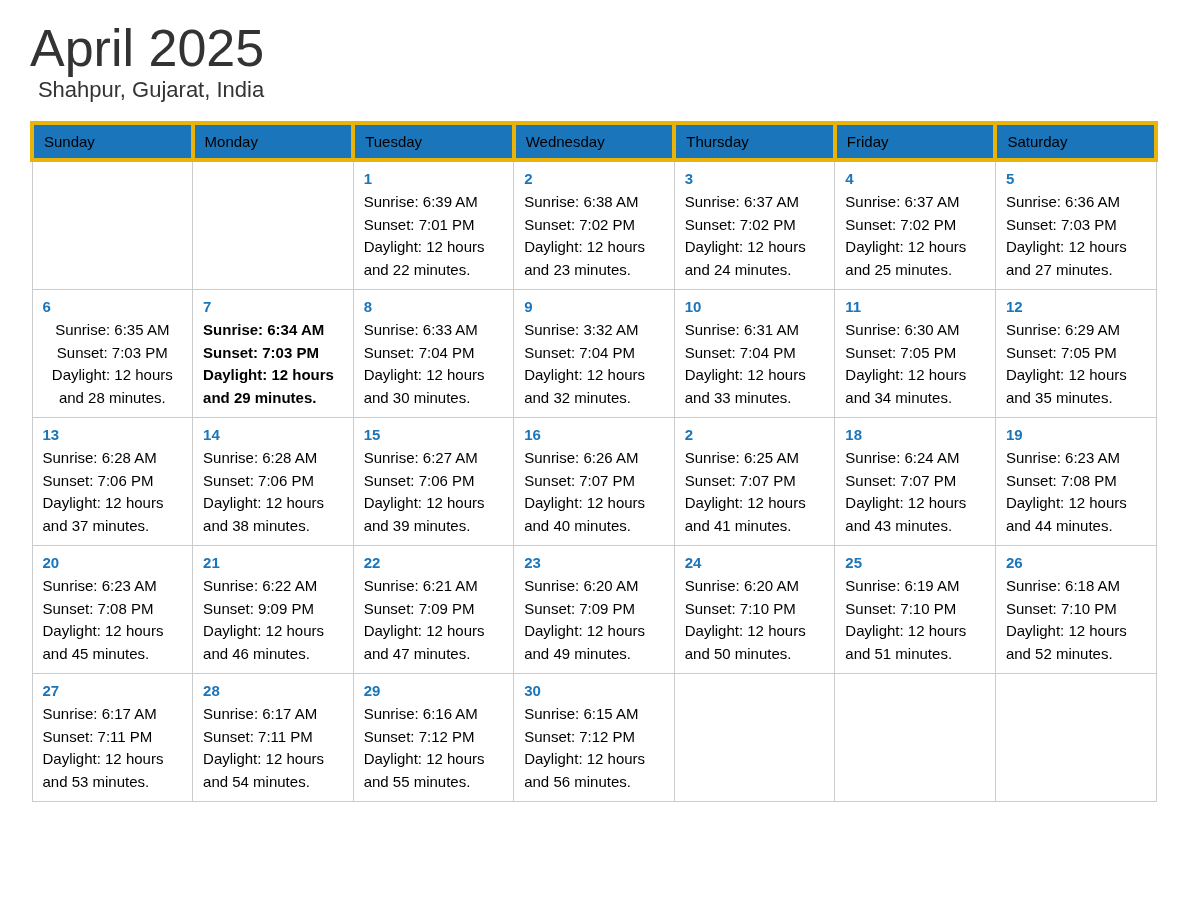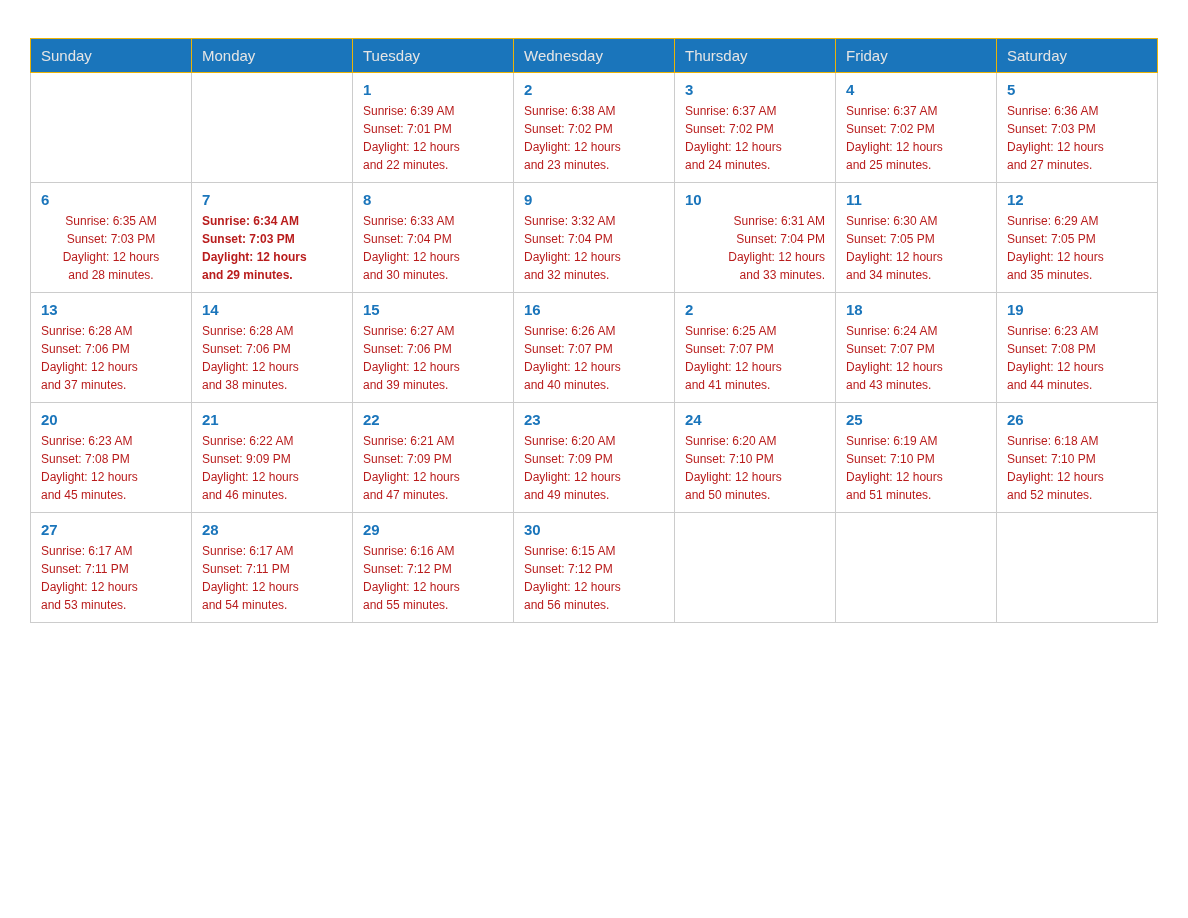--- a/index.html
+++ b/index.html
@@ -36,43 +36,43 @@
       font-weight: normal;
       color: #333;
     }
     .calendar {
       width: 100%;
       border-collapse: collapse;
       border: 1px solid #aaa;
     }
     .calendar thead tr th {
       background-color: #1a75bb;
-      color: #e5e5e5;
+      color: #000000;
       padding: 8px 10px;
       text-align: left;
       font-size: 15px;
       font-weight: normal;
-      border: 1px solid #eab308;
+      border: 4px solid #eab308;
     }
     .calendar tbody tr td {
       vertical-align: top;
       padding: 8px 10px;
       border: 1px solid #ccc;
       width: 14.28%;
       min-height: 90px;
     }
     .day-num {
       font-size: 15px;
       font-weight: bold;
       color: #1a75bb;
       margin-bottom: 4px;
     }
     .day-detail {
-      font-size: 12px;
-      color: #b91c1c;
+      font-size: 15px;
+      color: #000000;
       line-height: 1.5;
     }
     .empty-cell {
       background: #fff;
     }
     tbody tr td {
       background: #fff;
     }
     .logo-row {
       display: flex;
@@ -81,20 +81,24 @@
     }
     .logo-text-col {
       display: flex;
       flex-direction: column;
     }
   </style>
 </head>
 <body>
 
 <div class="header">
+  <div class="title-block">
+    <h1>April 2025</h1>
+    <h2>Shahpur, Gujarat, India</h2>
+  </div>
 </div>
 
 <table class="calendar">
   <thead>
     <tr>
     <th>Sunday</th>
         <th>Monday</th>
         <th>Tuesday</th>
         <th>Wednesday</th>
         <th>Thursday</th>
@@ -166,21 +170,21 @@
         </td>
         <td>
           <div class="day-num">9</div>
           <div class="day-detail" style="white-space: pre-line;">Sunrise: 3:32 AM
 Sunset: 7:04 PM
 Daylight: 12 hours
 and 32 minutes.</div>
         </td>
         <td>
           <div class="day-num">10</div>
-          <div class="day-detail" style="white-space: pre-line; text-align: right;">Sunrise: 6:31 AM
+          <div class="day-detail" style="white-space: pre-line;">Sunrise: 6:31 AM
 Sunset: 7:04 PM
 Daylight: 12 hours
 and 33 minutes.</div>
         </td>
         <td>
           <div class="day-num">11</div>
           <div class="day-detail" style="white-space: pre-line;">Sunrise: 6:30 AM
 Sunset: 7:05 PM
 Daylight: 12 hours
 and 34 minutes.</div>

